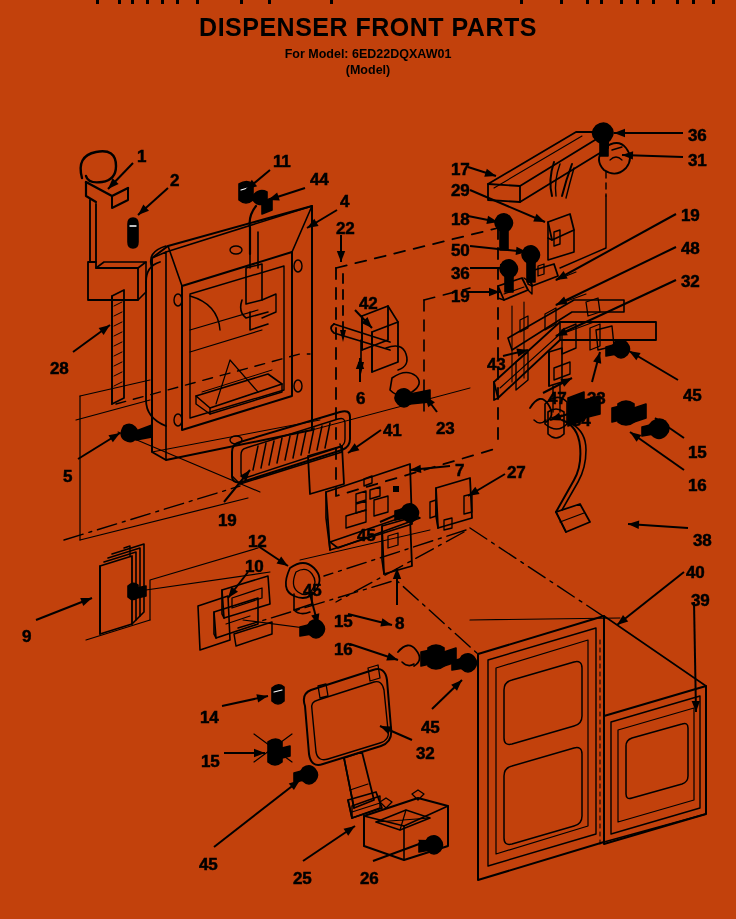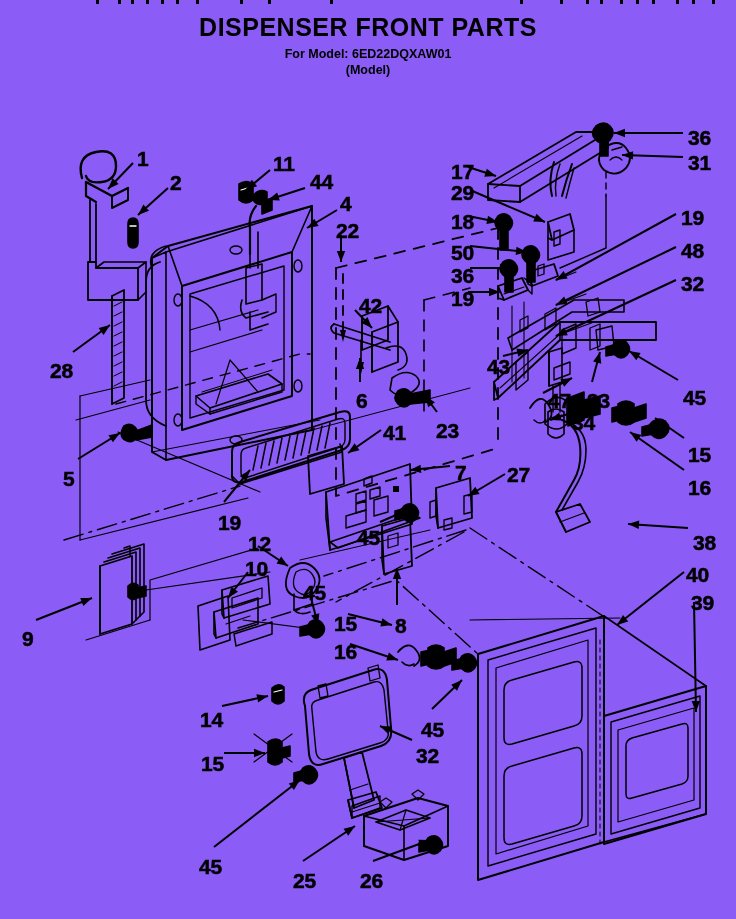--- a/index.html
+++ b/index.html
@@ -4,21 +4,21 @@
 <title>Dispenser Front Parts Diagram</title>
 <style>
   html,body{margin:0;padding:0;background:#fff;}
   body{
     width:736px;height:919px;
     font-family:"Liberation Sans", sans-serif;
     color:#000;
     overflow:hidden;
     position:relative;
   }
-  #sheet{position:relative;width:736px;height:919px;background:#8b5cf6;}
+  #sheet{position:relative;width:736px;height:919px;background:#c2410c;}
 
   
   .title-block{position:absolute;left:0;top:14px;width:736px;text-align:center;}
   .doc-title{
     font-size:25px;font-weight:bold;letter-spacing:0.5px;
     font-family:"Liberation Sans", sans-serif;line-height:1.1;
   }
   .doc-model{
     font-size:12.5px;font-weight:bold;margin-top:5px;line-height:1.15;
   }
@@ -30,21 +30,21 @@
   .clip-strip{position:absolute;left:0;top:0;width:736px;height:7px;overflow:hidden;}
   .clip-strip .tick{position:absolute;top:0;width:3px;height:4px;background:#000;}
 
   
   #artwork{position:absolute;left:0;top:0;width:736px;height:919px;}
 
   
   .callout{
     position:absolute;
     font-family:"Liberation Sans", sans-serif;
-    font-size:21px;
+    font-size:17px;
     font-weight:bold;
     line-height:1;
     color:#000;
     white-space:nowrap;
     letter-spacing:-0.3px;
     -webkit-text-stroke:0.5px #000;
   }
 </style>
 </head>
 <body>

